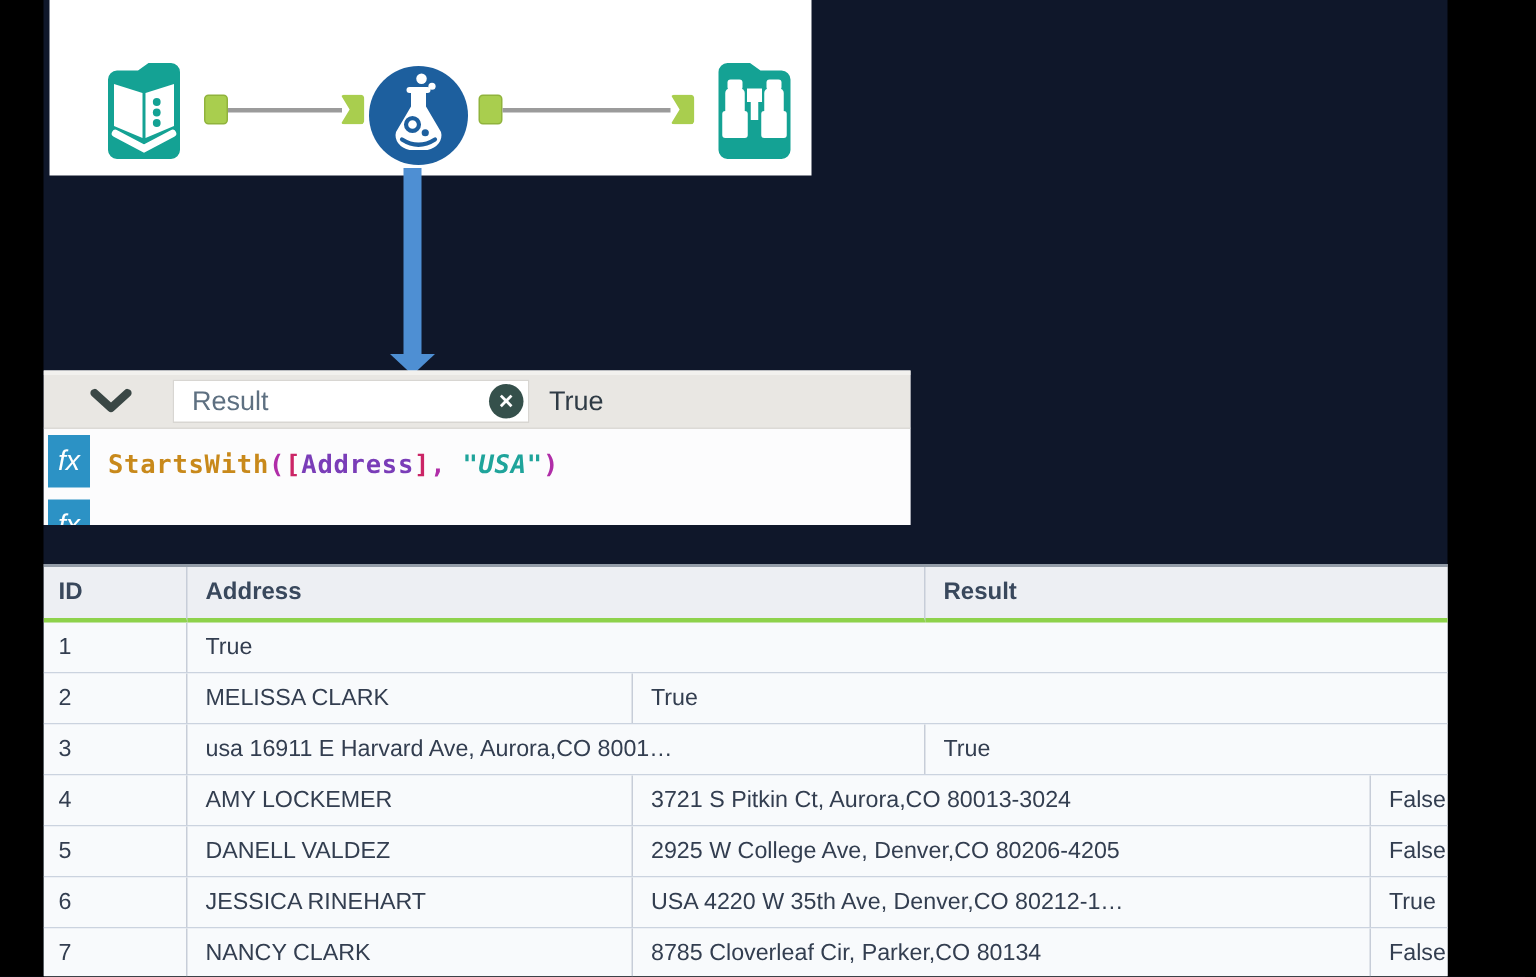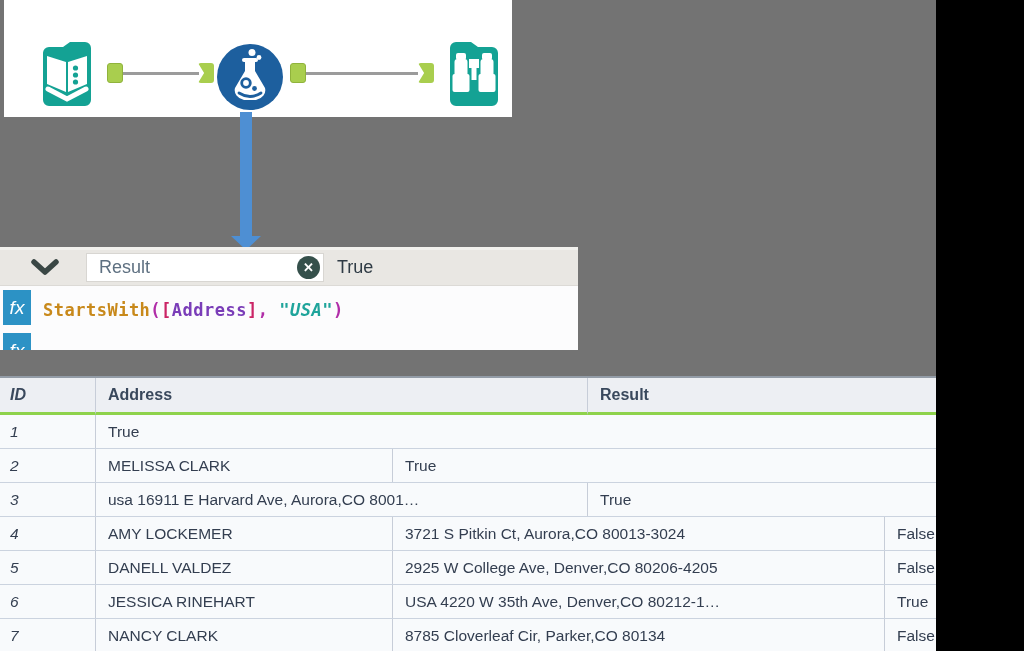--- a/index.html
+++ b/index.html
@@ -1,17 +1,17 @@
 <!DOCTYPE html>
 <html><head>
 <meta charset="utf-8">
 <style>
   html,body{margin:0;padding:0;background:#000;}
-  .stage{position:relative;width:936px;height:651px;background:#737373;overflow:hidden;
-         font-family:"Liberation Sans",sans-serif;}
+  .stage{position:relative;width:936px;height:651px;background:#0f172a;overflow:hidden;
+         font-family:"Liberation Sans",sans-serif;margin-left:29px;}
 
   
   .canvas{position:absolute;left:4px;top:0;width:508px;height:117px;background:#fff;}
   .tool{position:absolute;}
   .anchor{position:absolute;width:16px;height:20px;background:#A9CE4E;
           border:1px solid #90B33C;border-radius:3px;box-sizing:border-box;}
   .anchor.notch{border:none;background:#A9CE4E;
           clip-path:polygon(0 0,100% 0,100% 100%,0 100%,38% 50%);}
   .wire{position:absolute;height:3px;background:#9B9B9B;top:72px;}
 
@@ -45,21 +45,21 @@
   .grid{position:absolute;left:0;top:376px;width:1024px;height:275px;overflow:hidden;
         background:#F8FAFC;border-top:2px solid #939CA7;box-sizing:border-box;}
   .grid-header{display:flex;height:37px;background:#EDEFF3;}
   .hcell{box-sizing:border-box;border-right:1px solid #C7CDD8;border-bottom:3px solid #8ED24B;
          font-size:16px;font-weight:bold;color:#39485C;line-height:33px;
          padding-left:10px;white-space:nowrap;overflow:hidden;}
   .grow{display:flex;height:34px;background:#F8FAFC;border-bottom:1px solid #CBD3DF;
         box-sizing:border-box;}
   .gcell{box-sizing:border-box;border-right:1px solid #C7CDD8;font-size:15.5px;color:#333E50;
          line-height:33px;padding-left:10px;white-space:nowrap;overflow:hidden;}
-  .c0{width:96px;flex:none;font-style:italic;}
+  .c0{width:96px;flex:none;}
   .c1{width:297px;flex:none;}
   .c2{width:492px;flex:none;}
   .c3{flex:1;border-right:none !important;}
   .c1.gcell,.c2.gcell,.c1.hcell,.c2.hcell,.c3.hcell,.c3.gcell{padding-left:12px;}
 </style>
 </head>
 <body>
 
 <div class="stage">
 

